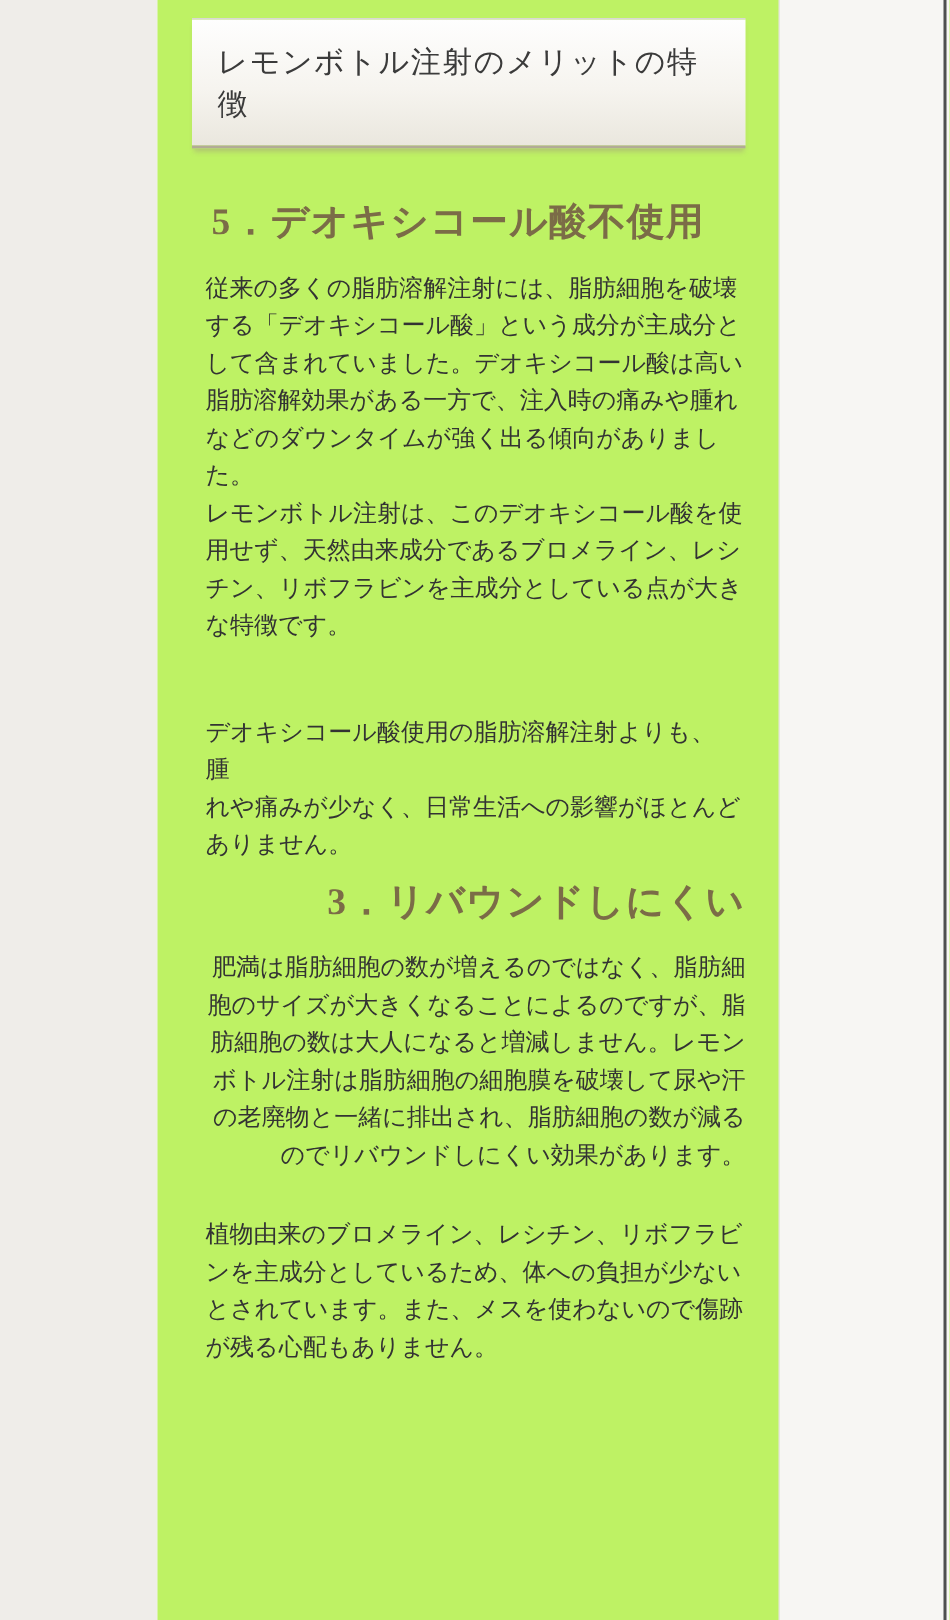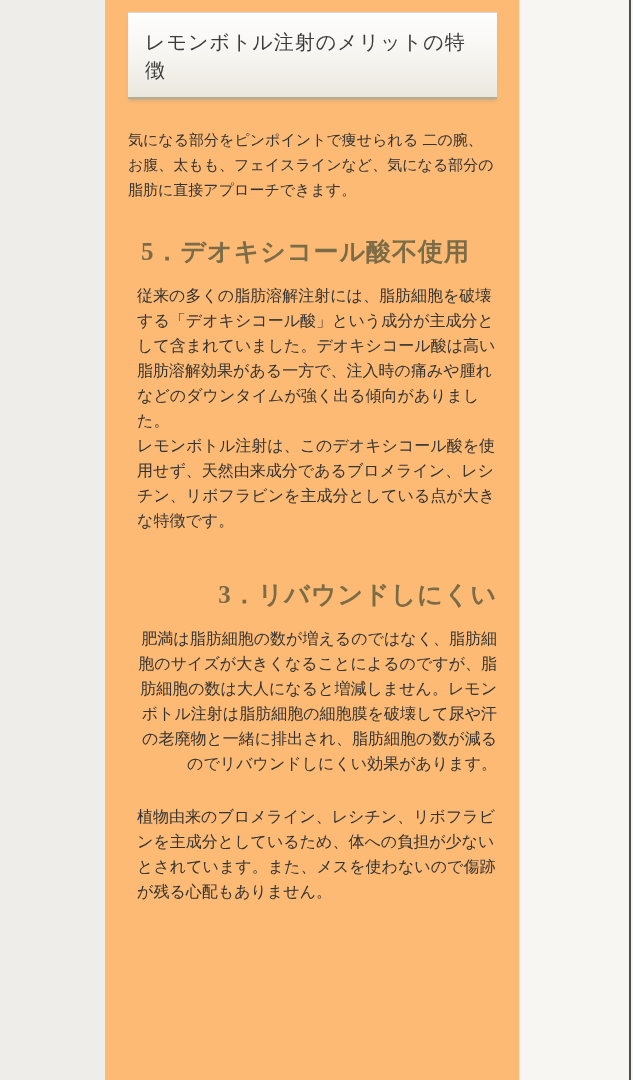--- a/index.html
+++ b/index.html
@@ -12,21 +12,21 @@
   }
   .viewport { position: relative; width: 633px; height: 1080px; }
 
   .left-margin-strip {
     position: absolute; left: 0; top: 0; width: 105px; height: 1080px;
     background: #efede9;
   }
 
   .content-column {
     position: absolute; left: 105px; top: 0; width: 415px; height: 1080px;
-    background: #fdba74;
+    background: #bef264;
     border-right: 1px solid #e7e5e1;
     padding: 12px 22px 0 23px;
   }
 
   .window-edge-line {
     position: absolute; left: 629px; top: 0; width: 2px; height: 1080px;
     background: #4f4f4f;
   }
 
   
@@ -82,39 +82,39 @@
 <div class="viewport">
 
   <div class="left-margin-strip"></div>
 
   <div class="content-column">
 
     <div class="title-banner">
       <span>レモンボトル注射のメリットの特徴</span>
     </div>
 
-    <p class="intro">気になる部分をピンポイントで痩せられる 二の腕、
-お腹、太もも、フェイスラインなど、気になる部分の
-脂肪に直接アプローチできます。</p>
 
     <div class="section section-1">
       <h3>5．デオキシコール酸不使用</h3>
       <p>従来の多くの脂肪溶解注射には、脂肪細胞を破壊
 する「デオキシコール酸」という成分が主成分と
 して含まれていました。デオキシコール酸は高い
 脂肪溶解効果がある一方で、注入時の痛みや腫れ
 などのダウンタイムが強く出る傾向がありまし
 た。
 レモンボトル注射は、このデオキシコール酸を使
 用せず、天然由来成分であるブロメライン、レシ
 チン、リボフラビンを主成分としている点が大き
 な特徴です。</p>
     </div>
 
     <div class="section section-2">
+      <p>デオキシコール酸使用の脂肪溶解注射よりも、 腫
+れや痛みが少なく、日常生活への影響がほとんど
+ありません。</p>
     </div>
 
     <div class="section section-3">
       <h3>3．リバウンドしにくい</h3>
       <p>肥満は脂肪細胞の数が増えるのではなく、脂肪細
 胞のサイズが大きくなることによるのですが、脂
 肪細胞の数は大人になると増減しません。レモン
 ボトル注射は脂肪細胞の細胞膜を破壊して尿や汗
 の老廃物と一緒に排出され、脂肪細胞の数が減る
 のでリバウンドしにくい効果があります。</p>

